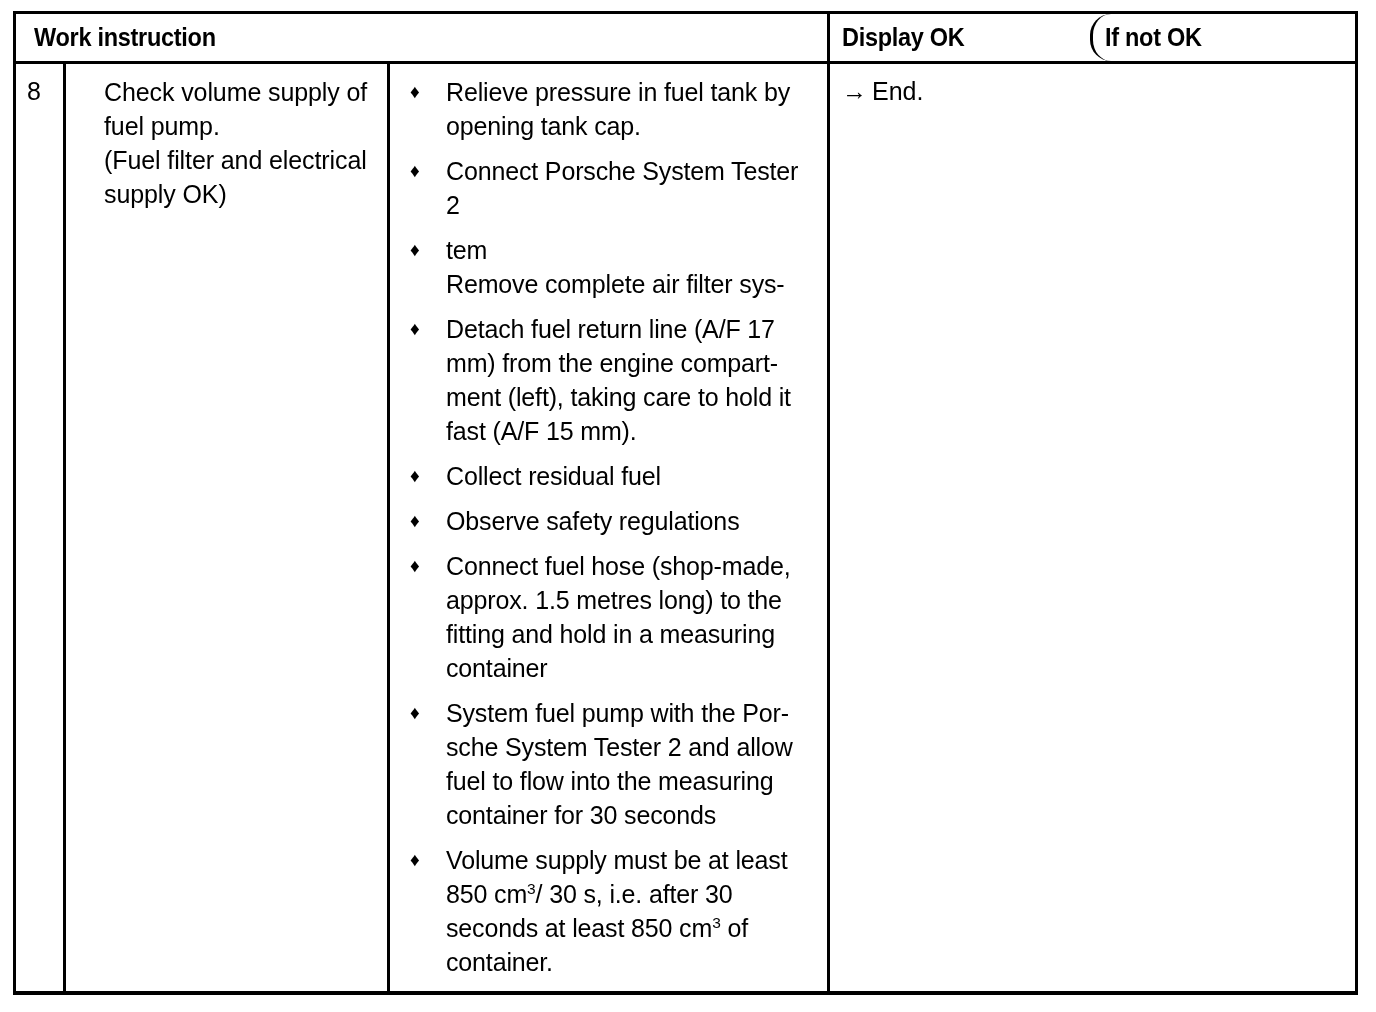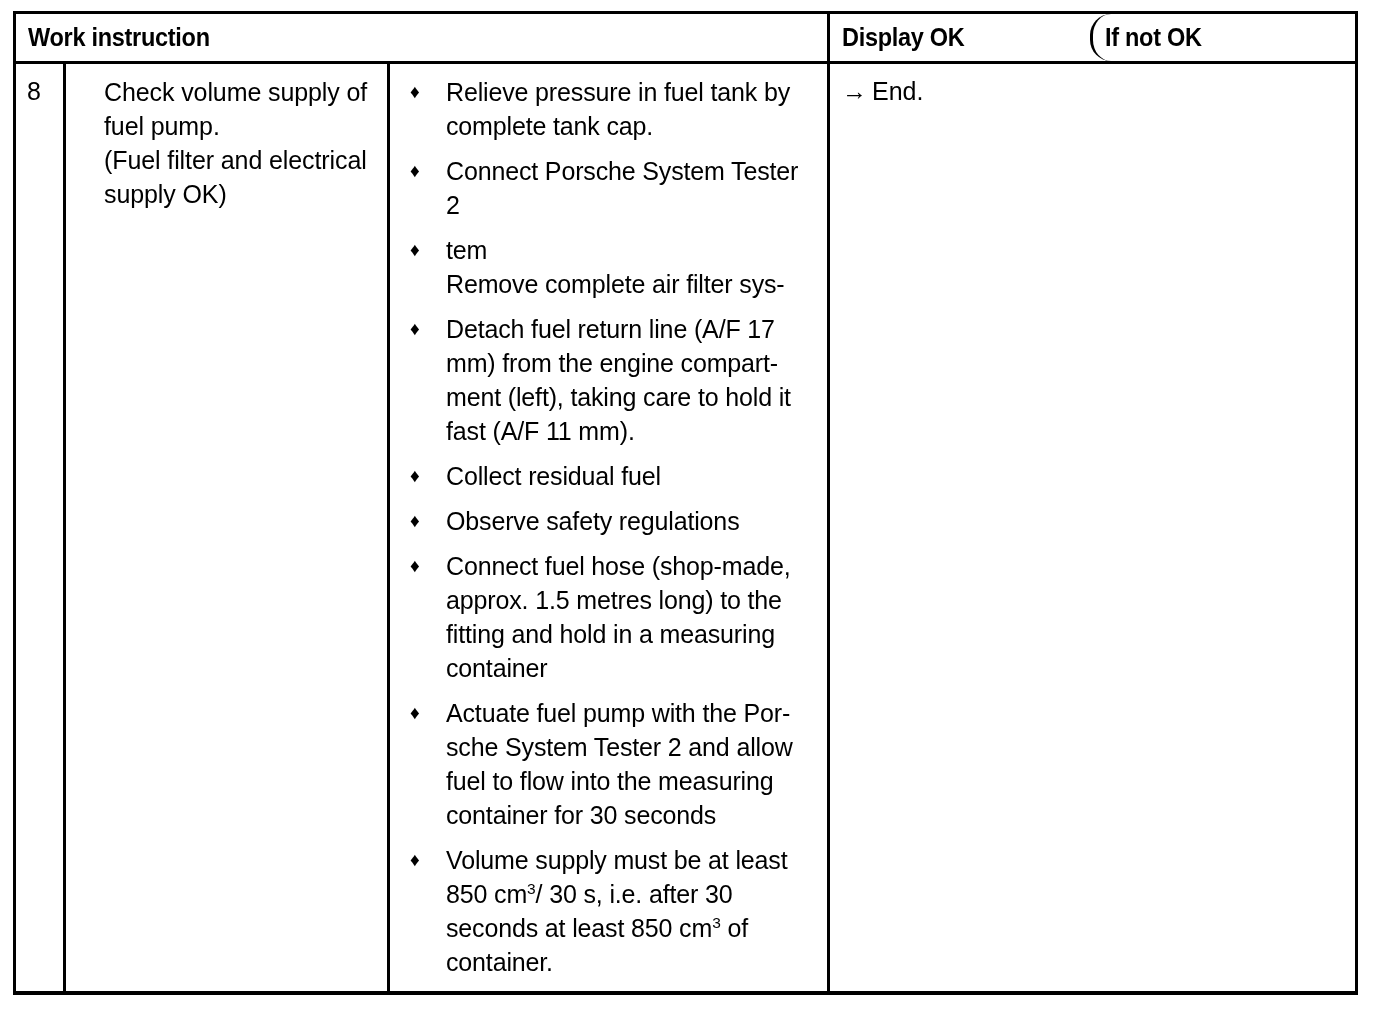--- a/index.html
+++ b/index.html
@@ -56,21 +56,21 @@
     box-sizing: border-box;
   }
   .header-cell span {
     font-weight: bold;
     font-size: 25px;
     letter-spacing: -0.3px;
     transform: scaleX(0.94);
     transform-origin: left center;
     white-space: nowrap;
   }
-  #hdr-work   { left: 0px;   width: 811px; padding-left: 12px; border-radius: 12px; }
+  #hdr-work   { left: 0px;   width: 811px; padding-left: 18px; border-radius: 12px; }
   #hdr-dispok { left: 811px; width: 263px; padding-left: 12px;
                 border-left: 3px solid #000000; }
   #hdr-ifnot  { left: 1074px; width: 265px; padding-left: 12px;
                 border-left: 3px solid #000000; border-radius: 21px; }
 
   
   .body-row {
     position: absolute;
     left: 0;
     top: 50px;
@@ -179,28 +179,28 @@
         <div class="task-text" id="task-lines">
             <span class="ln">Check volume supply of</span>
             <span class="ln">fuel pump.</span>
             <span class="ln">(Fuel filter and electrical</span>
             <span class="ln">supply OK)</span>
           </div>
       </div>
 
       <div class="cell" id="cell-steps">
         <ul class="steps" id="steps-list">
-            <li><span class="bullet">♦</span><span class="step-body"><span class="ln">Relieve pressure in fuel tank by</span><span class="ln">complete tank cap.</span></span></li>
+            <li><span class="bullet">♦</span><span class="step-body"><span class="ln">Relieve pressure in fuel tank by</span><span class="ln">opening tank cap.</span></span></li>
             <li><span class="bullet">♦</span><span class="step-body"><span class="ln">Connect Porsche System Tester</span><span class="ln">2</span></span></li>
             <li><span class="bullet">♦</span><span class="step-body"><span class="ln">tem</span><span class="ln">Remove complete air filter sys-</span></span></li>
-            <li><span class="bullet">♦</span><span class="step-body"><span class="ln">Detach fuel return line (A/F 17</span><span class="ln">mm) from the engine compart-</span><span class="ln">ment (left), taking care to hold it</span><span class="ln">fast (A/F 11 mm).</span></span></li>
+            <li><span class="bullet">♦</span><span class="step-body"><span class="ln">Detach fuel return line (A/F 17</span><span class="ln">mm) from the engine compart-</span><span class="ln">ment (left), taking care to hold it</span><span class="ln">fast (A/F 15 mm).</span></span></li>
             <li><span class="bullet">♦</span><span class="step-body"><span class="ln">Collect residual fuel</span></span></li>
             <li><span class="bullet">♦</span><span class="step-body"><span class="ln">Observe safety regulations</span></span></li>
             <li><span class="bullet">♦</span><span class="step-body"><span class="ln">Connect fuel hose (shop-made,</span><span class="ln">approx. 1.5 metres long) to the</span><span class="ln">fitting and hold in a measuring</span><span class="ln">container</span></span></li>
-            <li><span class="bullet">♦</span><span class="step-body"><span class="ln">Actuate fuel pump with the Por-</span><span class="ln">sche System Tester 2 and allow</span><span class="ln">fuel to flow into the measuring</span><span class="ln">container for 30 seconds</span></span></li>
+            <li><span class="bullet">♦</span><span class="step-body"><span class="ln">System fuel pump with the Por-</span><span class="ln">sche System Tester 2 and allow</span><span class="ln">fuel to flow into the measuring</span><span class="ln">container for 30 seconds</span></span></li>
             <li><span class="bullet">♦</span><span class="step-body"><span class="ln">Volume supply must be at least</span><span class="ln">850 cm<sup>3</sup>/ 30 s, i.e. after 30</span><span class="ln">seconds at least 850 cm<sup>3</sup> of</span><span class="ln">container.</span></span></li>
           </ul>
       </div>
 
       <div class="cell" id="cell-display">
         <div class="display-text">
           <span class="arrow">→</span><span>End.</span>
         </div>
       </div>
 

